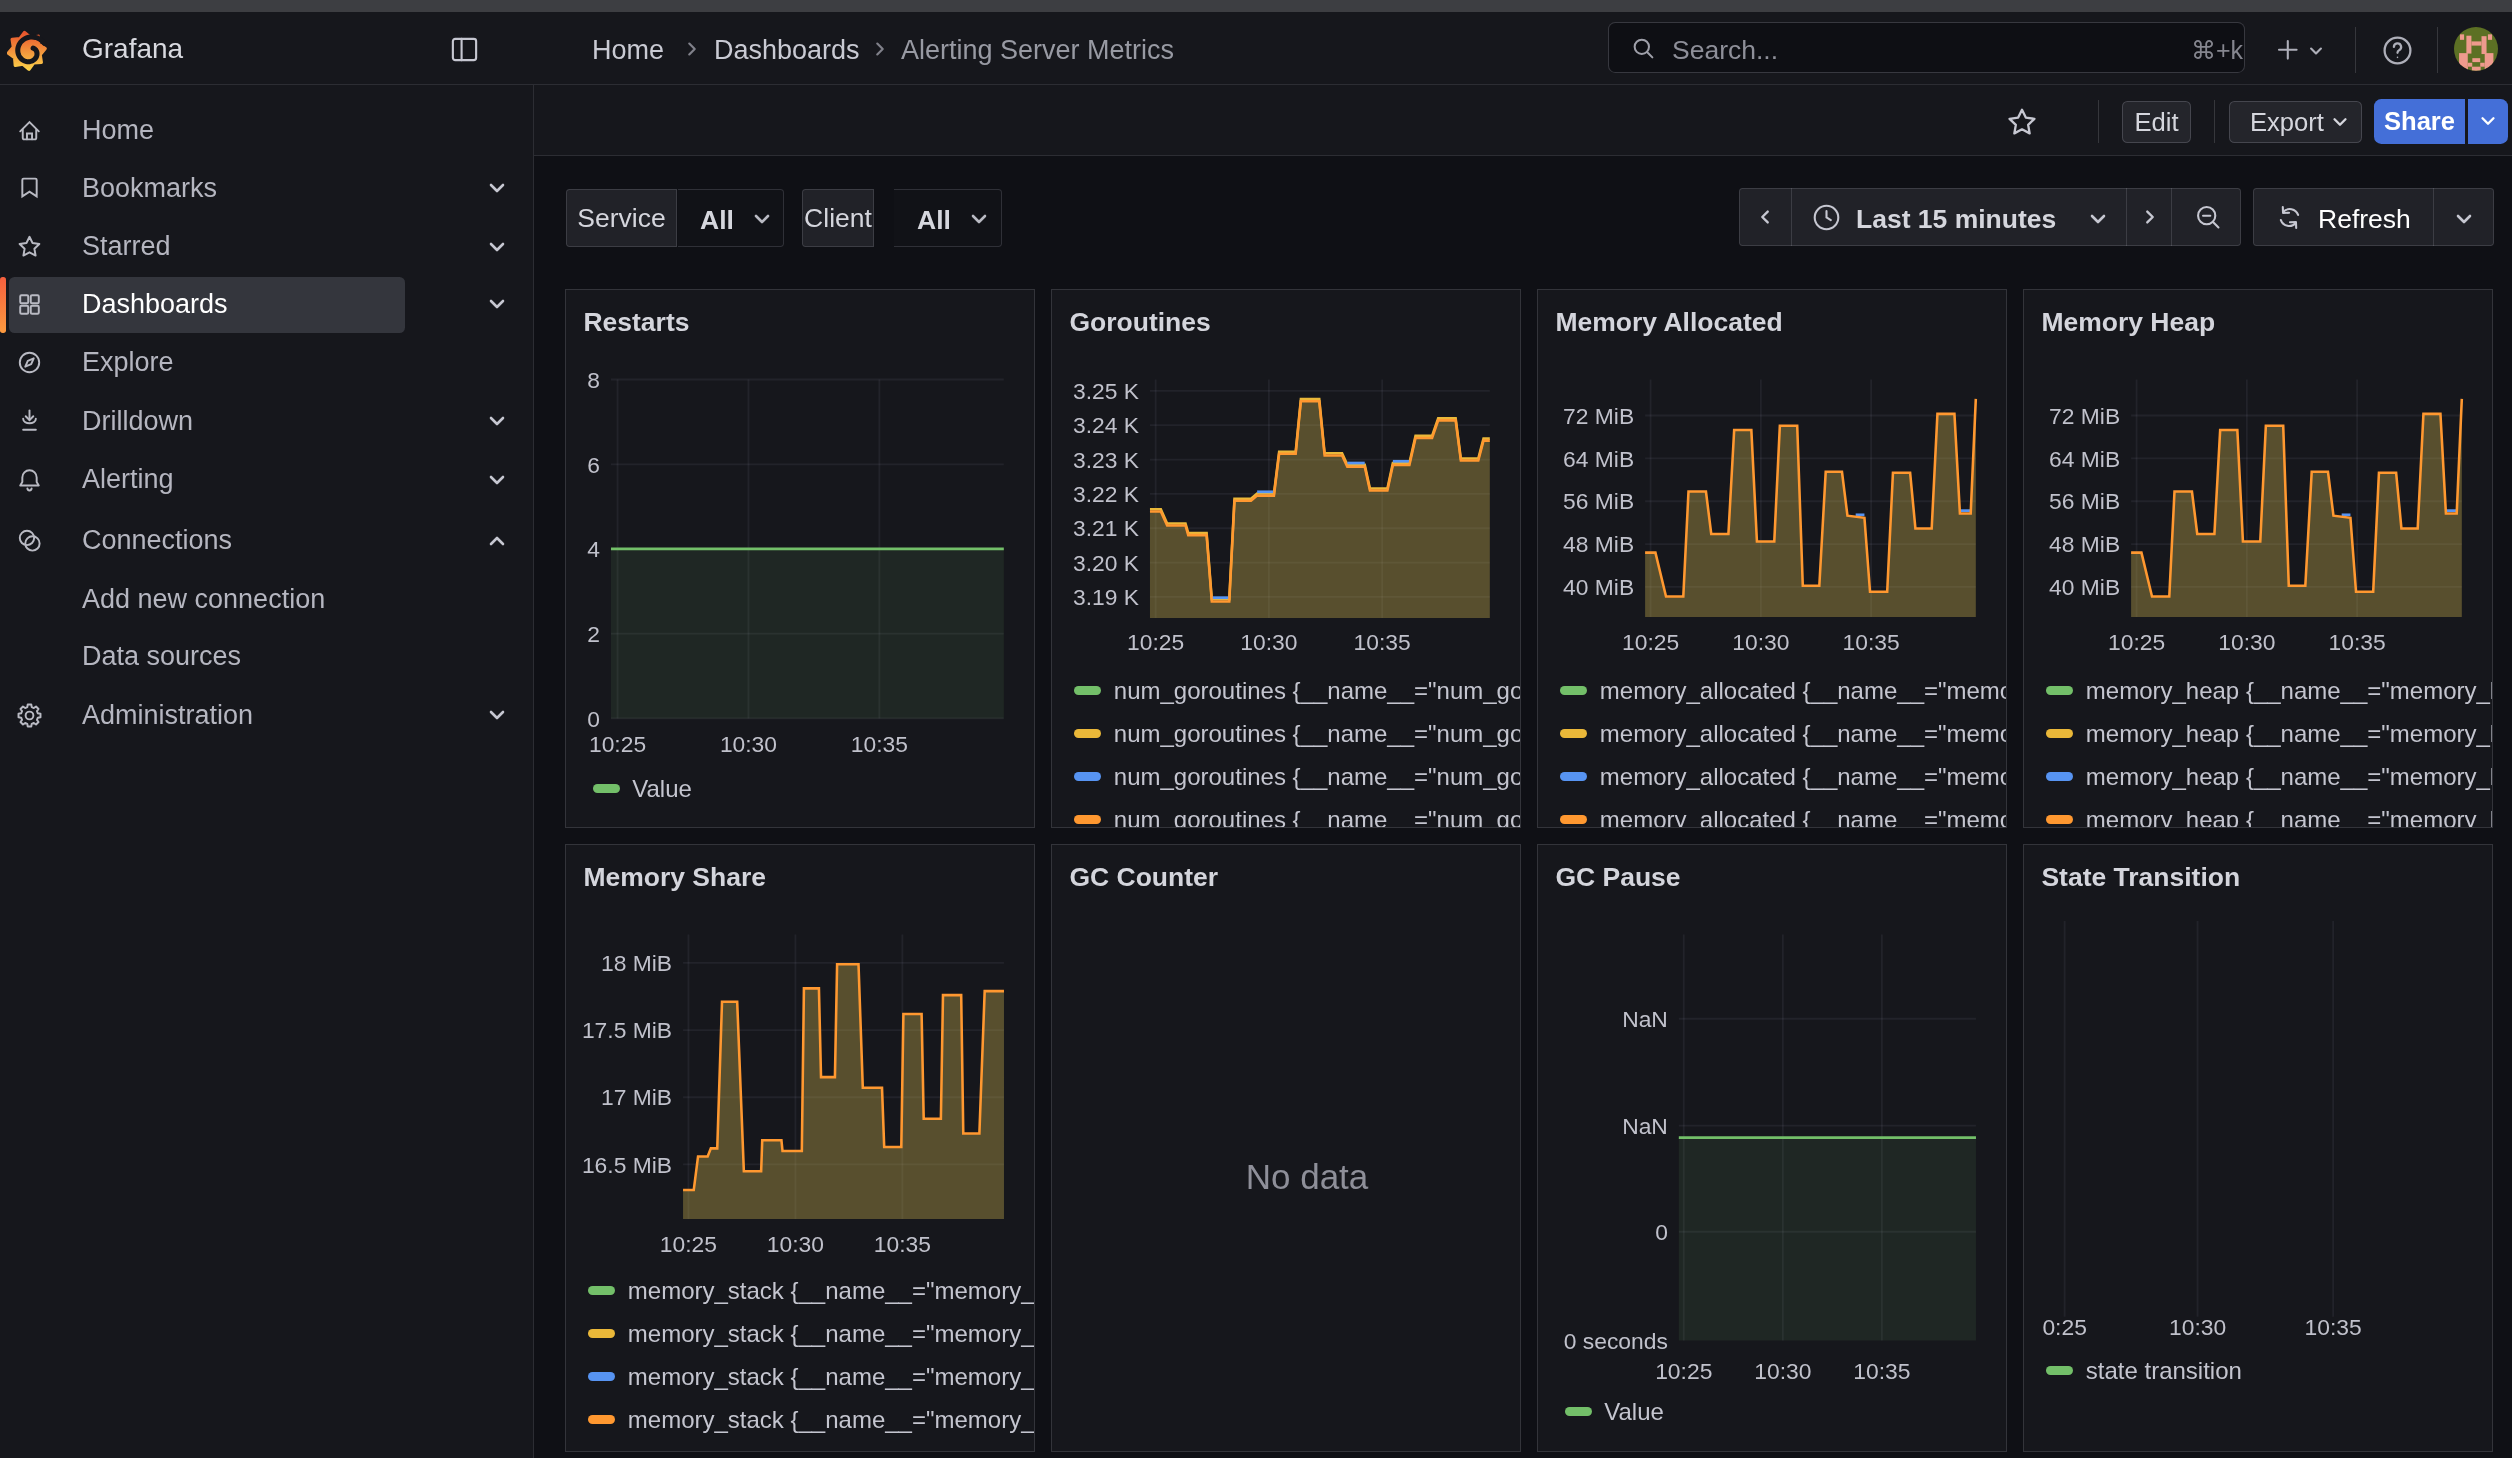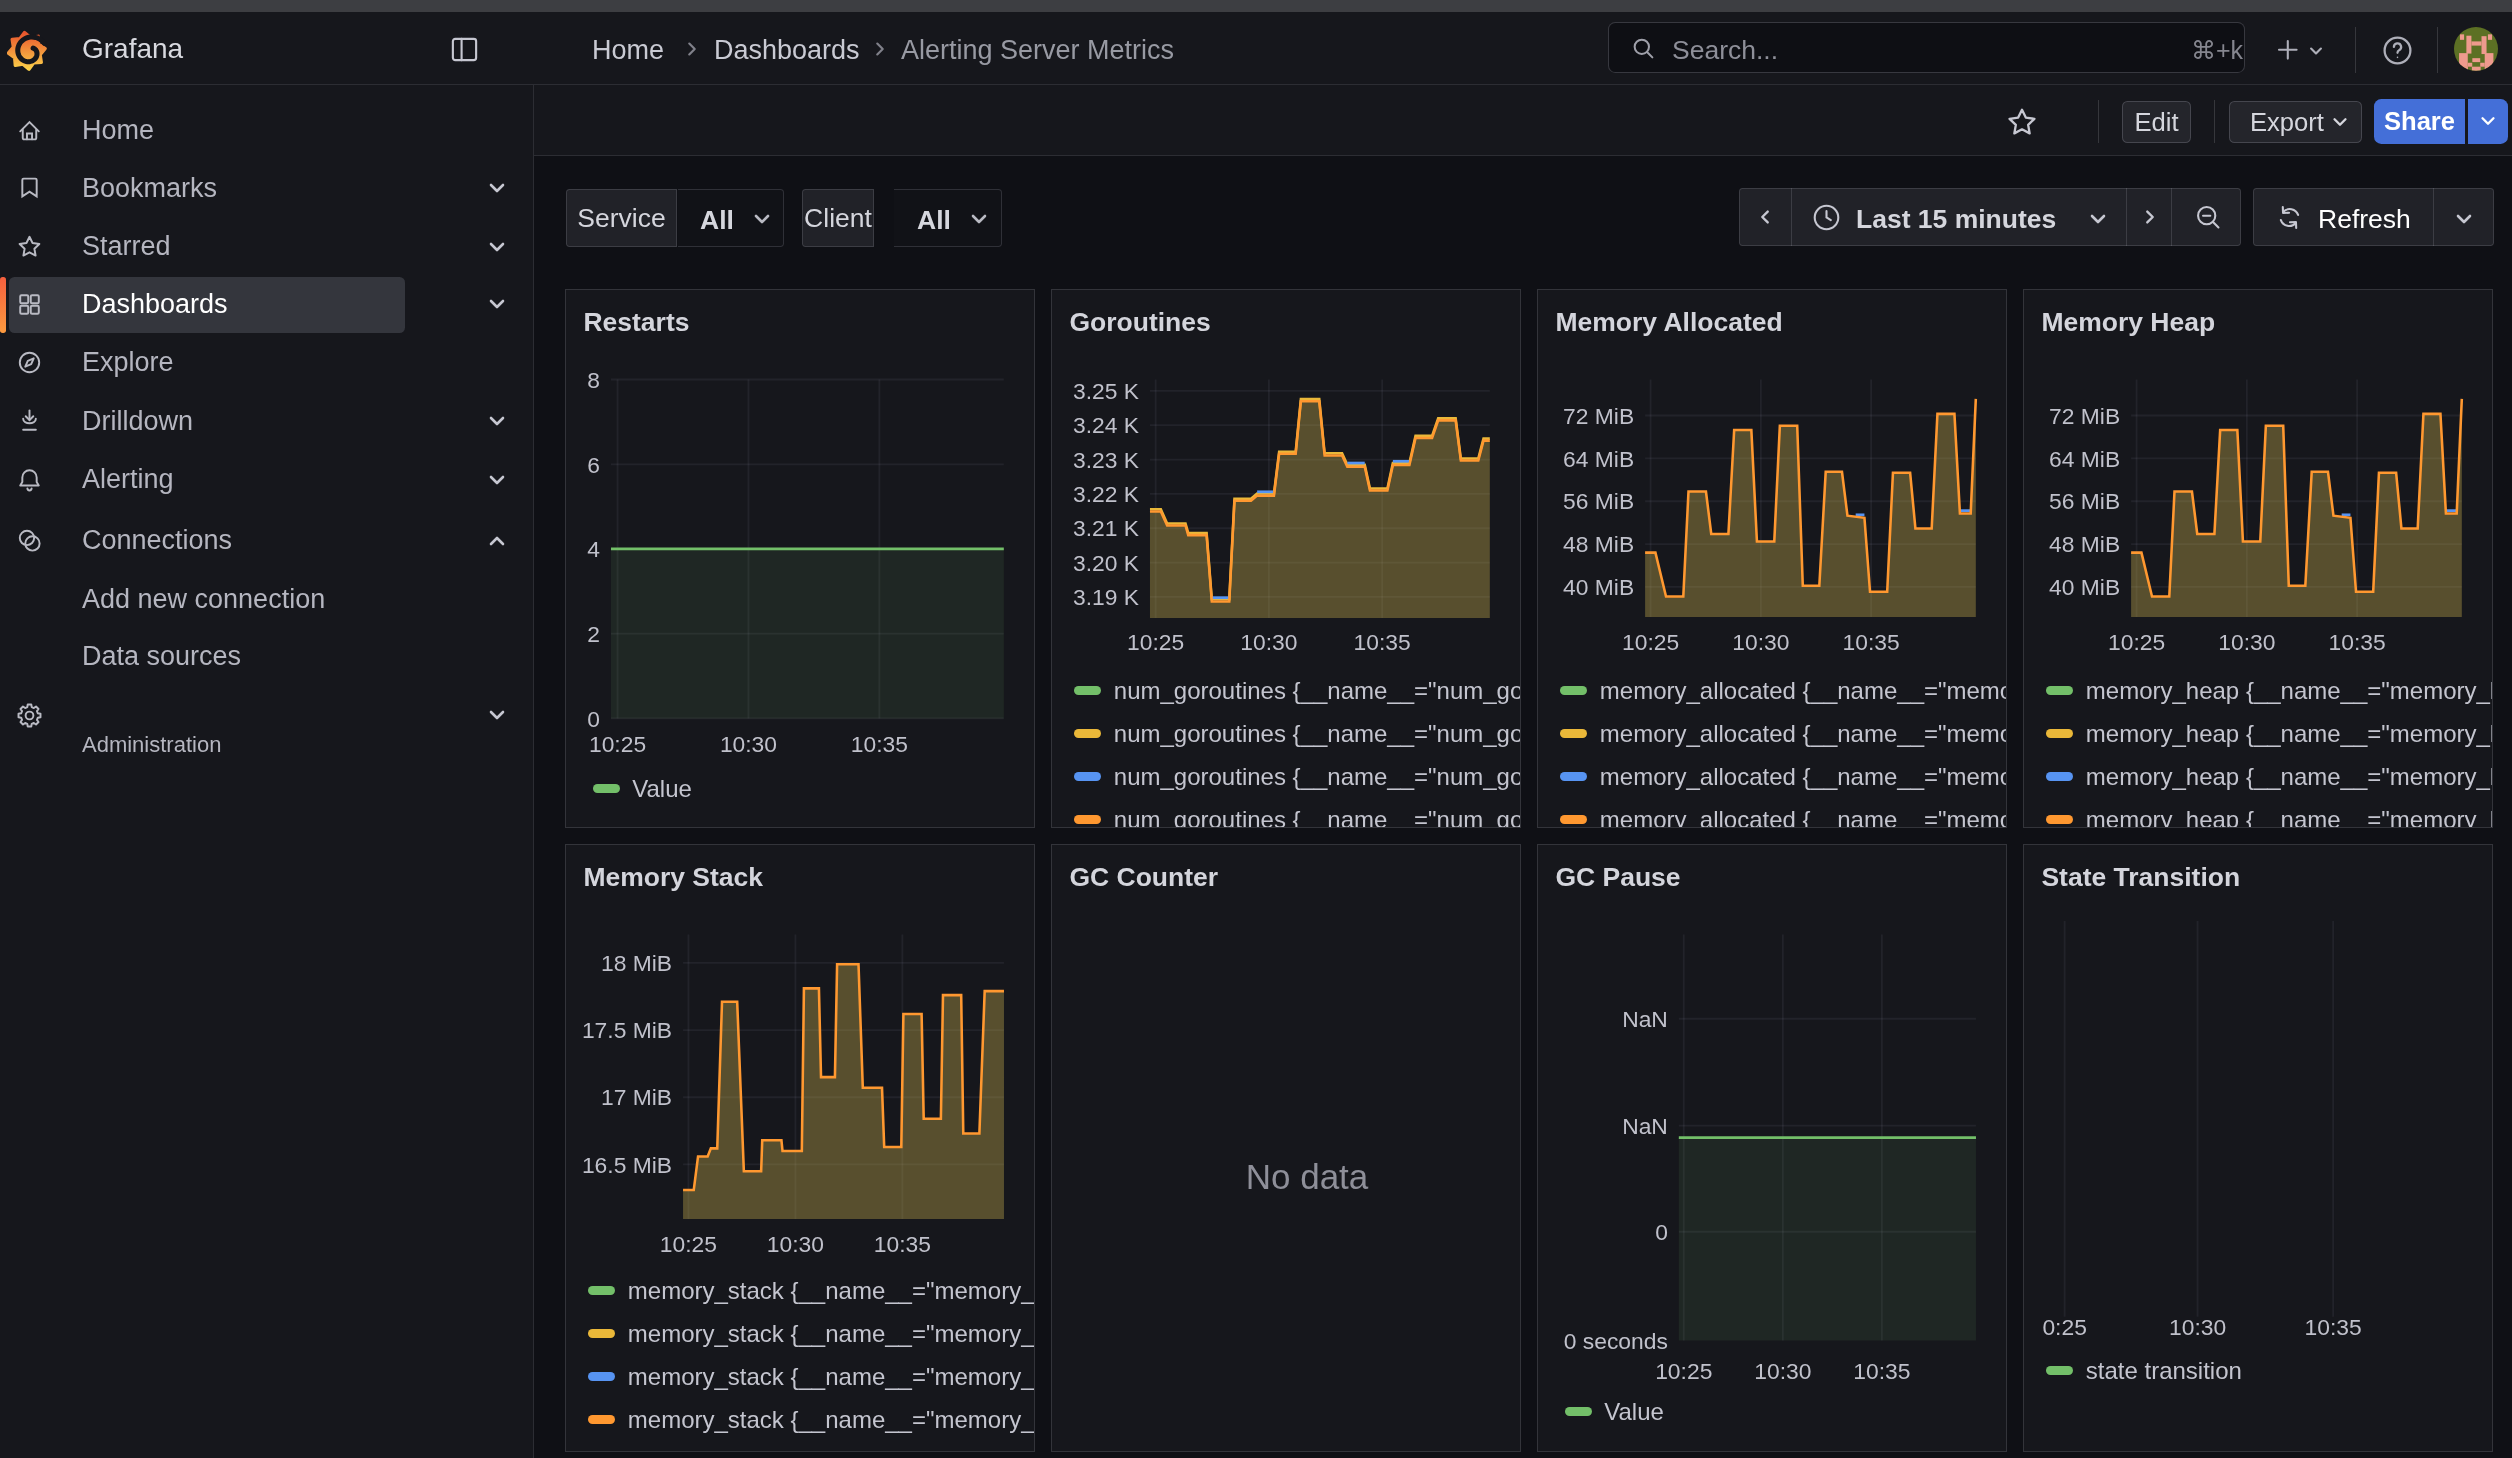--- a/index.html
+++ b/index.html
@@ -170,21 +170,21 @@
 <div class="abs" style="left:82px;top:525px;font-size:27px;color:#b5b6c0">Connections</div>
 <svg style="position:absolute;left:486px;top:530px" width="22" height="22" viewBox="0 0 22 22" fill="none" stroke="#c6c7d1" stroke-width="2.6" stroke-linecap="round" stroke-linejoin="round">
     <path d="M5 14 l6-6 6 6"></path>
   </svg>
 <div class="abs" style="left:82px;top:584px;font-size:27px;color:#b5b6c0">Add new connection</div>
 <div class="abs" style="left:82px;top:641px;font-size:27px;color:#b5b6c0">Data sources</div>
 <svg style="position:absolute;left:15.5px;top:702px" width="27" height="27" viewBox="0 0 32 32" stroke="#b9bac3" stroke-width="2.3" stroke-linecap="round">
     <path d="M13.38 6.14 L13.90 2.97 L18.10 2.97 L18.62 6.14 L21.12 7.18 L23.73 5.30 L26.70 8.27 L24.82 10.88 L25.86 13.38 L29.03 13.90 L29.03 18.10 L25.86 18.62 L24.82 21.12 L26.70 23.73 L23.73 26.70 L21.12 24.82 L18.62 25.86 L18.10 29.03 L13.90 29.03 L13.38 25.86 L10.88 24.82 L8.27 26.70 L5.30 23.73 L7.18 21.12 L6.14 18.62 L2.97 18.10 L2.97 13.90 L6.14 13.38 L7.18 10.88 L5.30 8.27 L8.27 5.30 L10.88 7.18 Z" fill="none" stroke-linejoin="round"></path>
     <circle cx="16" cy="16" r="4.6" fill="none"></circle>
   </svg>
-<div class="abs" style="left:82px;top:732px;font-size:22px;color:#b5b6c0">Administration</div>
+<div class="abs" style="left:82px;top:700px;font-size:27px;color:#b5b6c0">Administration</div>
 <svg style="position:absolute;left:486px;top:704px" width="22" height="22" viewBox="0 0 22 22" fill="none" stroke="#c6c7d1" stroke-width="2.6" stroke-linecap="round" stroke-linejoin="round">
     <path d="M5 8 l6 6 6-6"></path>
   </svg>
 <div class="seg" style="left:566px;top:189px;width:111px;height:58px;border-radius:3.7px 0 0 3.7px;display:flex;align-items:center;justify-content:center">Service</div>
 <div class="seg" style="left:678px;top:189px;width:106px;height:58px;background:#111217;border-left:none;border-radius:0 3.7px 3.7px 0"></div>
 <div class="abs" style="left:700px;top:205px;font-size:26.5px;color:#d5d6dd;font-weight:700">All</div>
 <svg style="position:absolute;left:751px;top:208px" width="22" height="22" viewBox="0 0 22 22" fill="none" stroke="#b9bac3" stroke-width="2.6" stroke-linecap="round" stroke-linejoin="round">
     <path d="M5 8 l6 6 6-6"></path>
   </svg>
 <div class="seg" style="left:802px;top:189px;width:72px;height:58px;border-radius:3.7px 0 0 3.7px;display:flex;align-items:center;justify-content:center">Client</div>
@@ -387,21 +387,21 @@
         <span class="sw" style="background:#5794f2"></span>
         <span class="ltx">memory_heap {__name__="memory_heap", instance="temporal:800</span>
       </div>
       <div class="lrow">
         <span class="sw" style="background:#ff9830"></span>
         <span class="ltx">memory_heap {__name__="memory_heap", instance="temporal:800</span>
       </div>
     </div>
   </div>
 <div class="panel" style="left:565px;top:844px;width:470px;height:608px">
-    <div class="ptitle">Memory Stack</div>
+    <div class="ptitle">Memory Share</div>
     <svg class="chart" width="470" height="608" viewBox="0 0 514 665">
       <line x1="128" y1="128.9" x2="479" y2="128.9" stroke="rgba(204,204,220,0.07)" stroke-width="2"></line>
       <line x1="128" y1="202.4" x2="479" y2="202.4" stroke="rgba(204,204,220,0.07)" stroke-width="2"></line>
       <line x1="128" y1="275.9" x2="479" y2="275.9" stroke="rgba(204,204,220,0.07)" stroke-width="2"></line>
       <line x1="128" y1="349.4" x2="479" y2="349.4" stroke="rgba(204,204,220,0.07)" stroke-width="2"></line>
       <line x1="133.9" y1="98.0" x2="133.9" y2="409.0" stroke="rgba(204,204,220,0.07)" stroke-width="2"></line>
       <line x1="250.9" y1="98.0" x2="250.9" y2="409.0" stroke="rgba(204,204,220,0.07)" stroke-width="2"></line>
       <line x1="367.9" y1="98.0" x2="367.9" y2="409.0" stroke="rgba(204,204,220,0.07)" stroke-width="2"></line>
       <path d="M128.0 377.3 L139.7 377.3 L144.4 340.6 L154.9 340.6 L158.4 331.8 L165.4 331.8 L170.6 171.5 L187.2 171.5 L194.5 356.8 L213.4 356.8 L214.6 322.9 L235.6 322.9 L236.8 334.7 L257.9 334.7 L260.2 156.8 L276.6 156.8 L278.9 253.9 L294.1 253.9 L296.5 130.4 L319.9 130.4 L324.6 265.6 L345.6 265.6 L348.0 330.3 L366.7 330.3 L369.0 184.8 L388.9 184.8 L391.2 299.4 L410.0 299.4 L412.3 164.2 L432.2 164.2 L434.5 315.6 L452.1 315.6 L457.9 159.8 L479.0 159.8 L479.0 409.0 L128.0 409.0 Z" fill="rgba(205,180,80,0.36)"></path>
       <path d="M128.0 377.3 L139.7 377.3 L144.4 340.6 L154.9 340.6 L158.4 331.8 L165.4 331.8 L170.6 171.5 L187.2 171.5 L194.5 356.8 L213.4 356.8 L214.6 322.9 L235.6 322.9 L236.8 334.7 L257.9 334.7 L260.2 156.8 L276.6 156.8 L278.9 253.9 L294.1 253.9 L296.5 130.4 L319.9 130.4 L324.6 265.6 L345.6 265.6 L348.0 330.3 L366.7 330.3 L369.0 184.8 L388.9 184.8 L391.2 299.4 L410.0 299.4 L412.3 164.2 L432.2 164.2 L434.5 315.6 L452.1 315.6 L457.9 159.8 L479.0 159.8" fill="none" stroke="#ff9830" stroke-width="2.8"></path>

